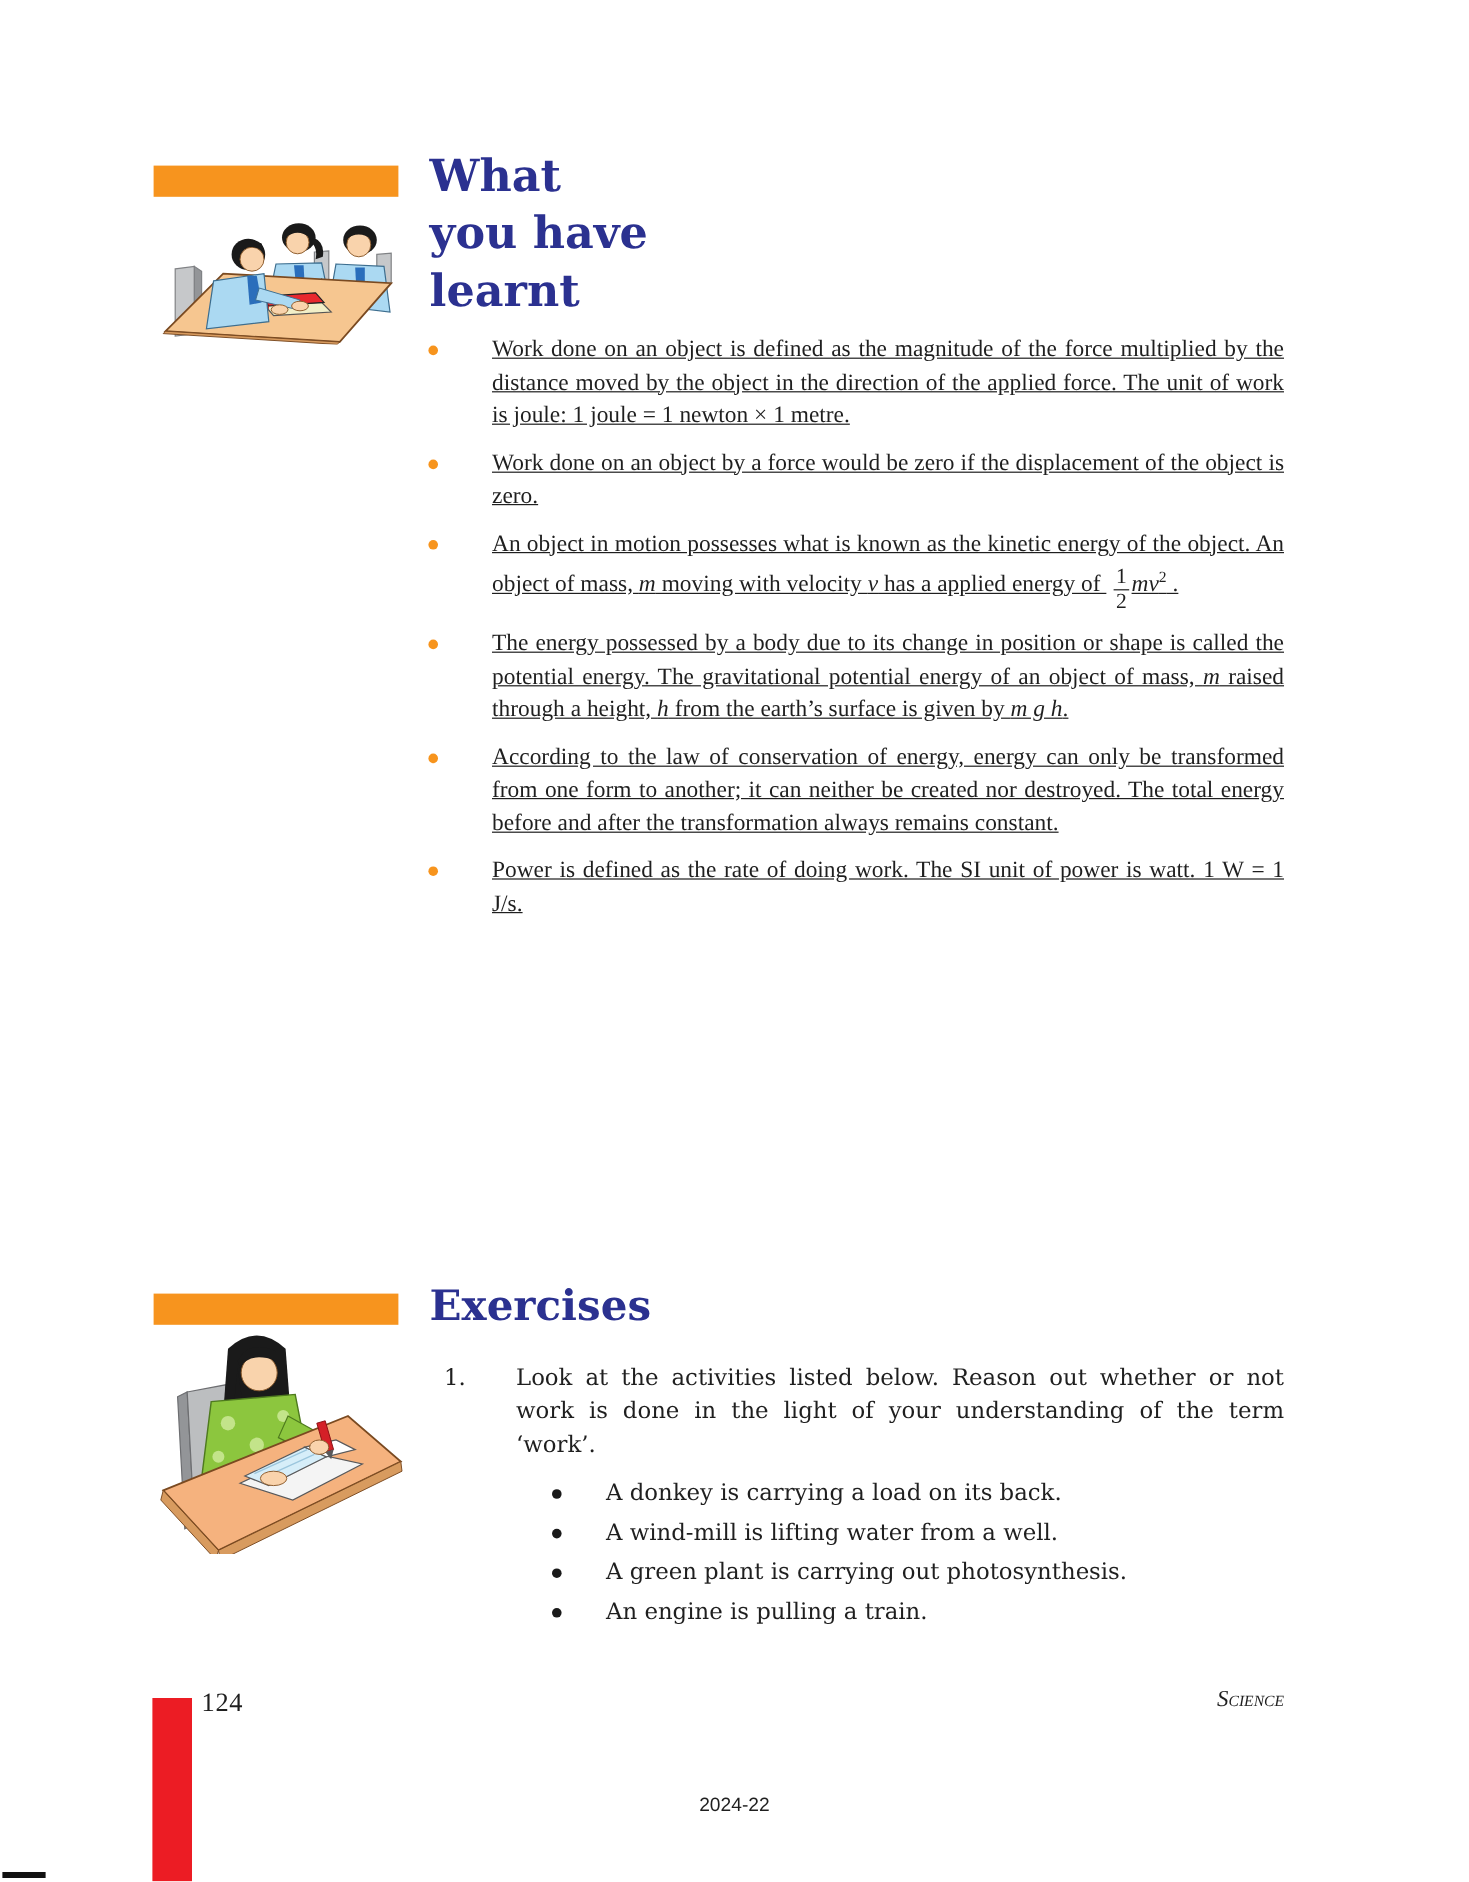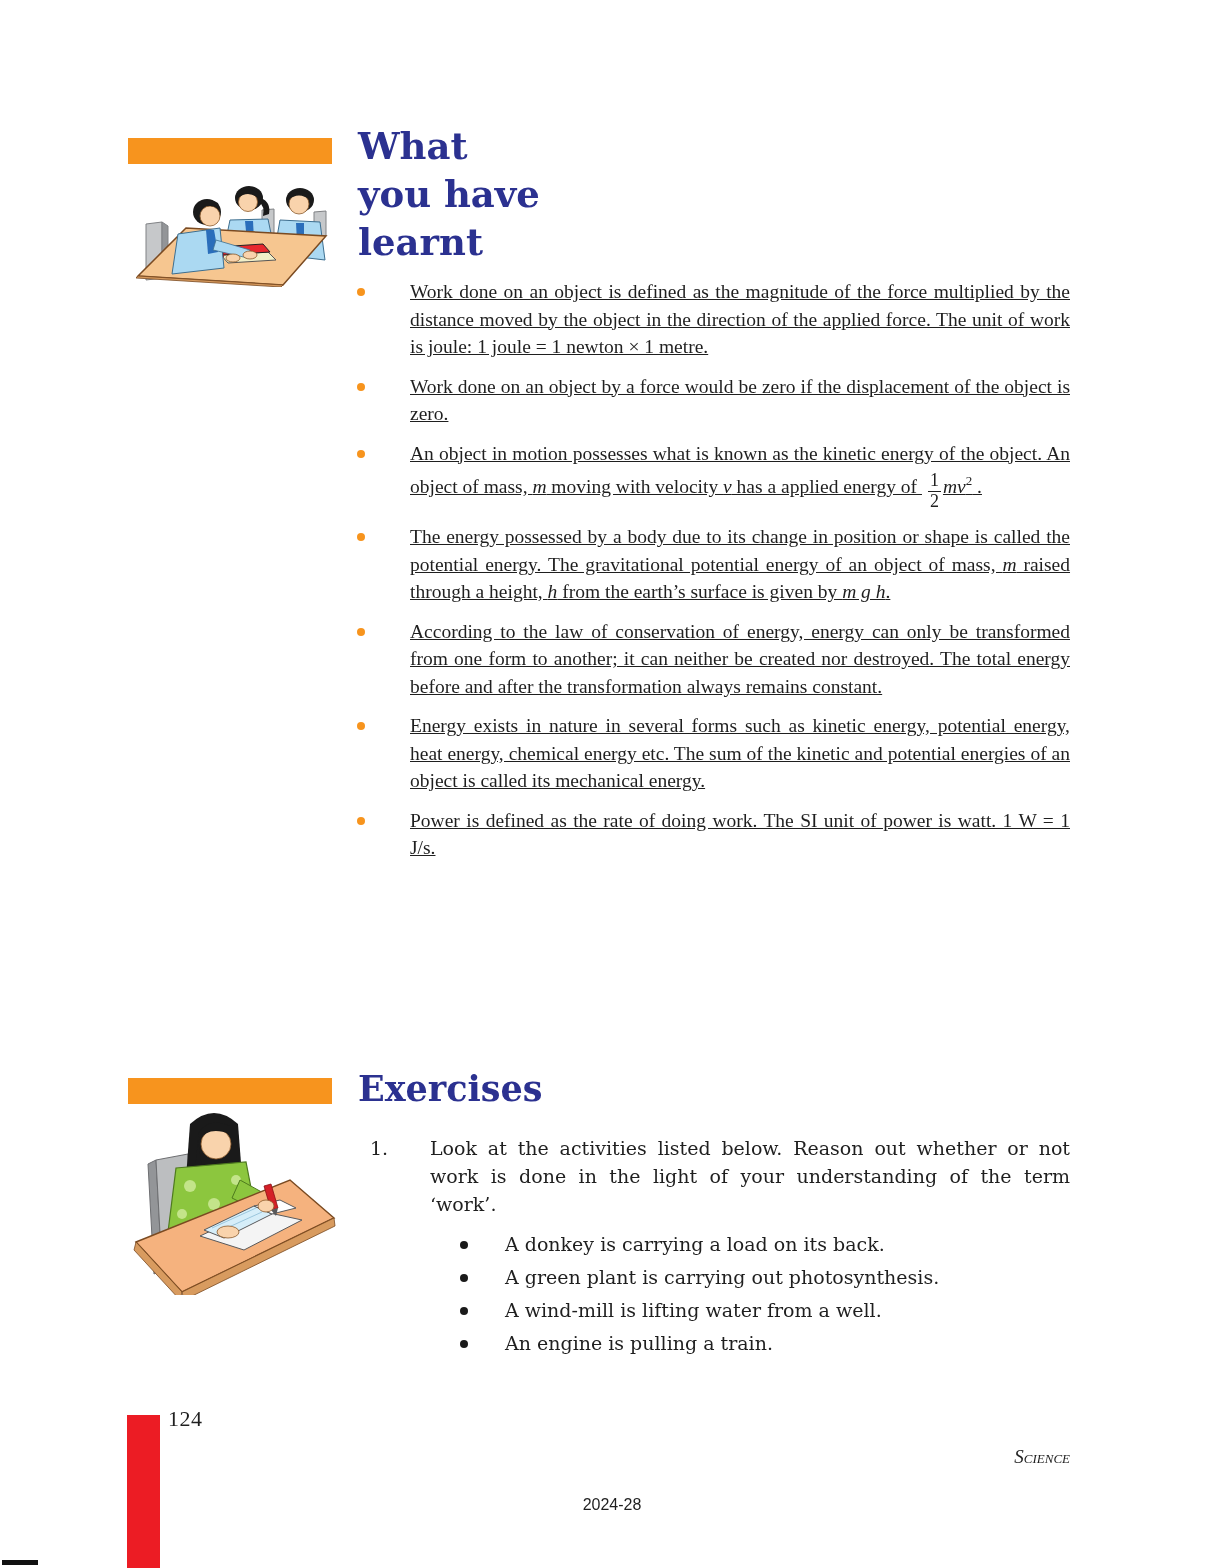--- a/index.html
+++ b/index.html
@@ -71,21 +71,21 @@
   .red-spine{
     position:absolute;left:127px;top:1415px;width:33px;height:153px;
     background:#EC1C24;
   }
   .page-number{
     position:absolute;left:168px;top:1406px;
     font-size:22px;letter-spacing:.5px;
   }
   .science-label{
     position:absolute;left:870px;top:1406px;width:200px;text-align:right;
-    font-style:italic;font-variant:small-caps;font-size:19px;margin-top:40px;
+    font-style:italic;font-variant:small-caps;font-size:19px;
   }
   .year-label{
     position:absolute;left:0;top:1496px;width:1224px;text-align:center;
     font-family:"Liberation Sans",sans-serif;font-size:16px;
   }
   .corner-mark{
     position:absolute;left:2px;top:1560px;width:36px;height:5px;background:#111;
   }
   i{font-style:italic;}
 </style>
@@ -141,21 +141,20 @@
     <div>you have</div>
     <div>learnt</div>
   </div>
 
   <ul class="learnt-list">
       <li><span>Work done on an object is defined as the magnitude of the force multiplied by the distance moved by the object in the direction of the applied force. The unit of work is joule: 1 joule = 1 newton × 1 metre.</span></li>
       <li><span>Work done on an object by a force would be zero if the displacement of the object is zero.</span></li>
       <li><span>An object in motion possesses what is known as the kinetic energy of the object. An object of mass, </span><i>m</i><span> moving with velocity </span><i>v</i><span> has a applied energy of </span><span class="frac"><span class="num">1</span><span class="den">2</span></span><i>mv</i><sup class="supscript">2</sup><span> .</span></li>
       <li><span>The energy possessed by a body due to its change in position or shape is called the potential energy. The gravitational potential energy of an object of mass, </span><i>m</i><span> raised through a height, </span><i>h</i><span> from the earth’s surface is given by </span><i>m g h</i><span>.</span></li>
       <li><span>According to the law of conservation of energy, energy can only be transformed from one form to another; it can neither be created nor destroyed. The total energy before and after the transformation always remains constant.</span></li>
-      <li><span>Energy exists in nature in several forms such as kinetic energy, potential energy, heat energy, chemical energy etc. The sum of the kinetic and potential energies of an object is called its mechanical energy.</span></li>
       <li><span>Power is defined as the rate of doing work. The SI unit of power is watt. 1 W = 1 J/s.</span></li>
     </ul>
 
   <div class="accent-bar bar2"></div>
 
   <svg class="illus illus2" viewBox="0 0 210 185" aria-hidden="true">
 
     <polygon points="20,54 28,50 34,160 26,164" fill="#939598" stroke="#6D6E71" stroke-width="1"></polygon>
     <polygon points="28,50 60,44 66,152 34,160" fill="#BCBEC0" stroke="#6D6E71" stroke-width="1"></polygon>
 
@@ -188,25 +187,25 @@
 
   <div class="main-heading heading2">Exercises</div>
 
   <div class="exercise">
     <div class="ex-row">
       <div class="ex-num">1.</div>
       <div class="ex-text">Look at the activities listed below. Reason out whether or not work is done in the light of your understanding of the term ‘work’.</div>
     </div>
     <ul class="sub-list">
         <li>A donkey is carrying a load on its back.</li>
+        <li>A wind-mill is lifting water from a well.</li>
         <li>A green plant is carrying out photosynthesis.</li>
-        <li>A wind-mill is lifting water from a well.</li>
         <li>An engine is pulling a train.</li>
       </ul>
   </div>
 
   <div class="red-spine"></div>
   <div class="page-number">124</div>
   <div class="science-label">Science</div>
-  <div class="year-label">2024-28</div>
+  <div class="year-label">2024-22</div>
   <div class="corner-mark"></div>
 
 </div>
 
 </body></html>

